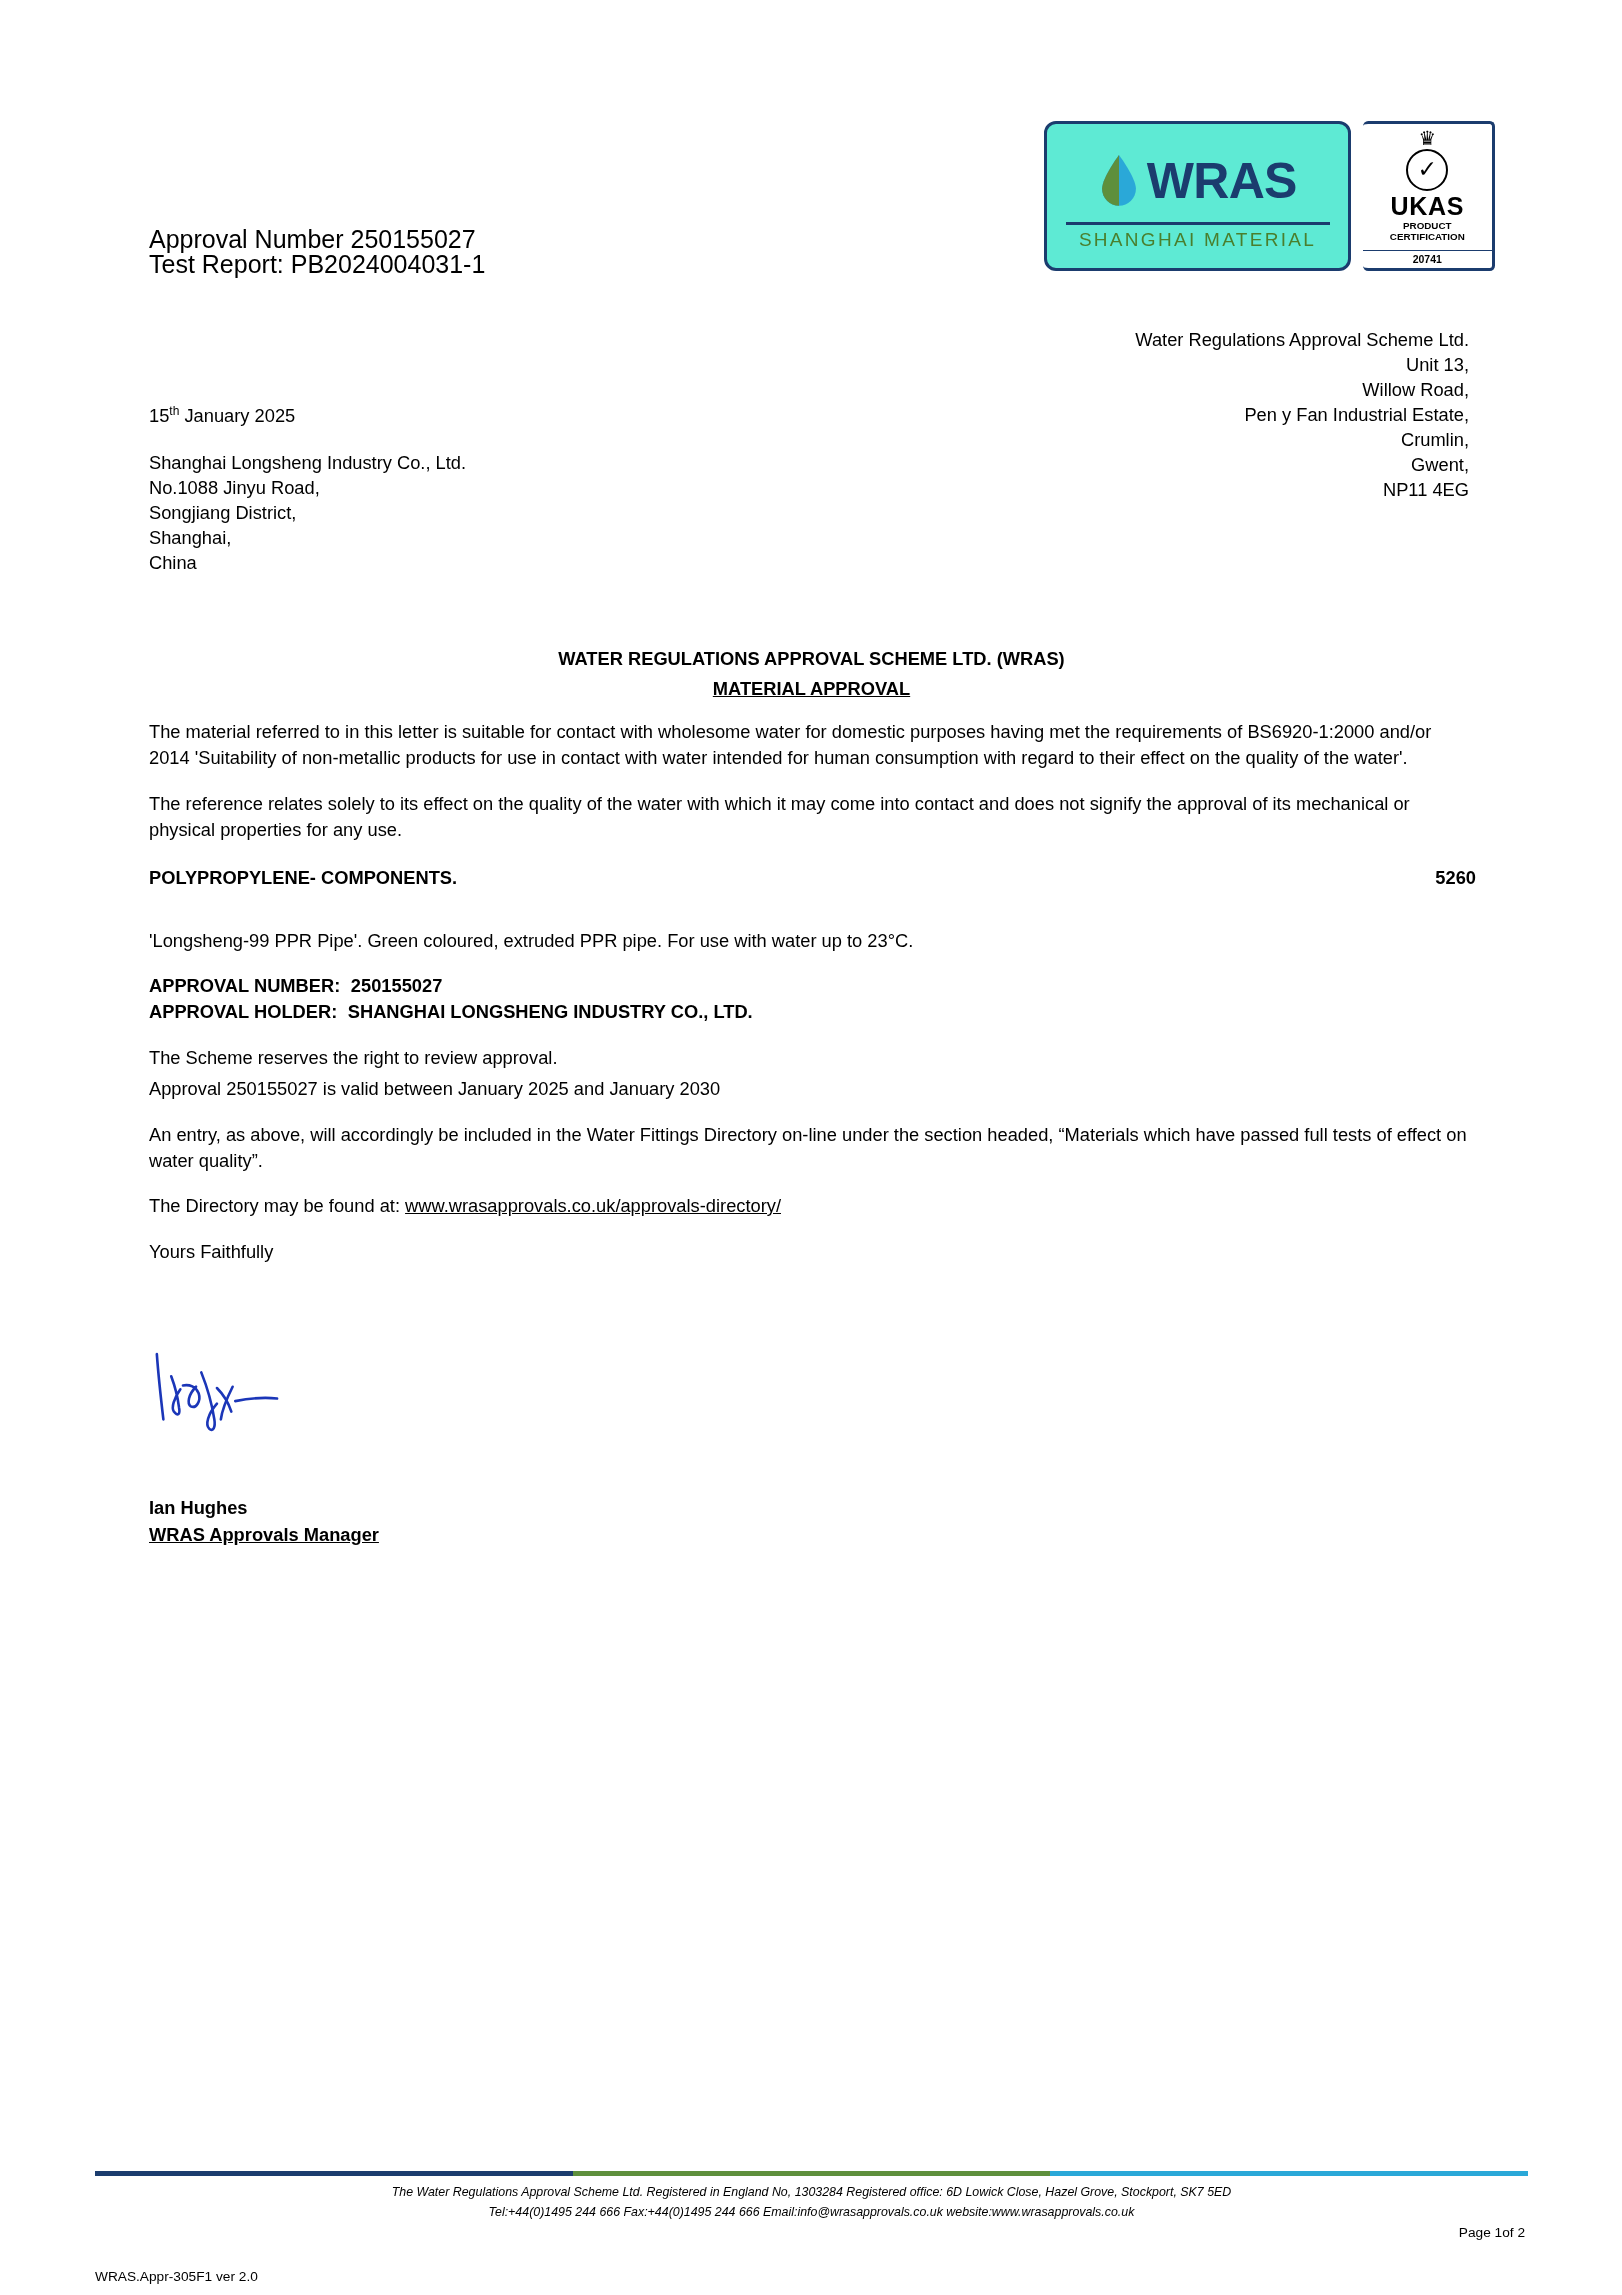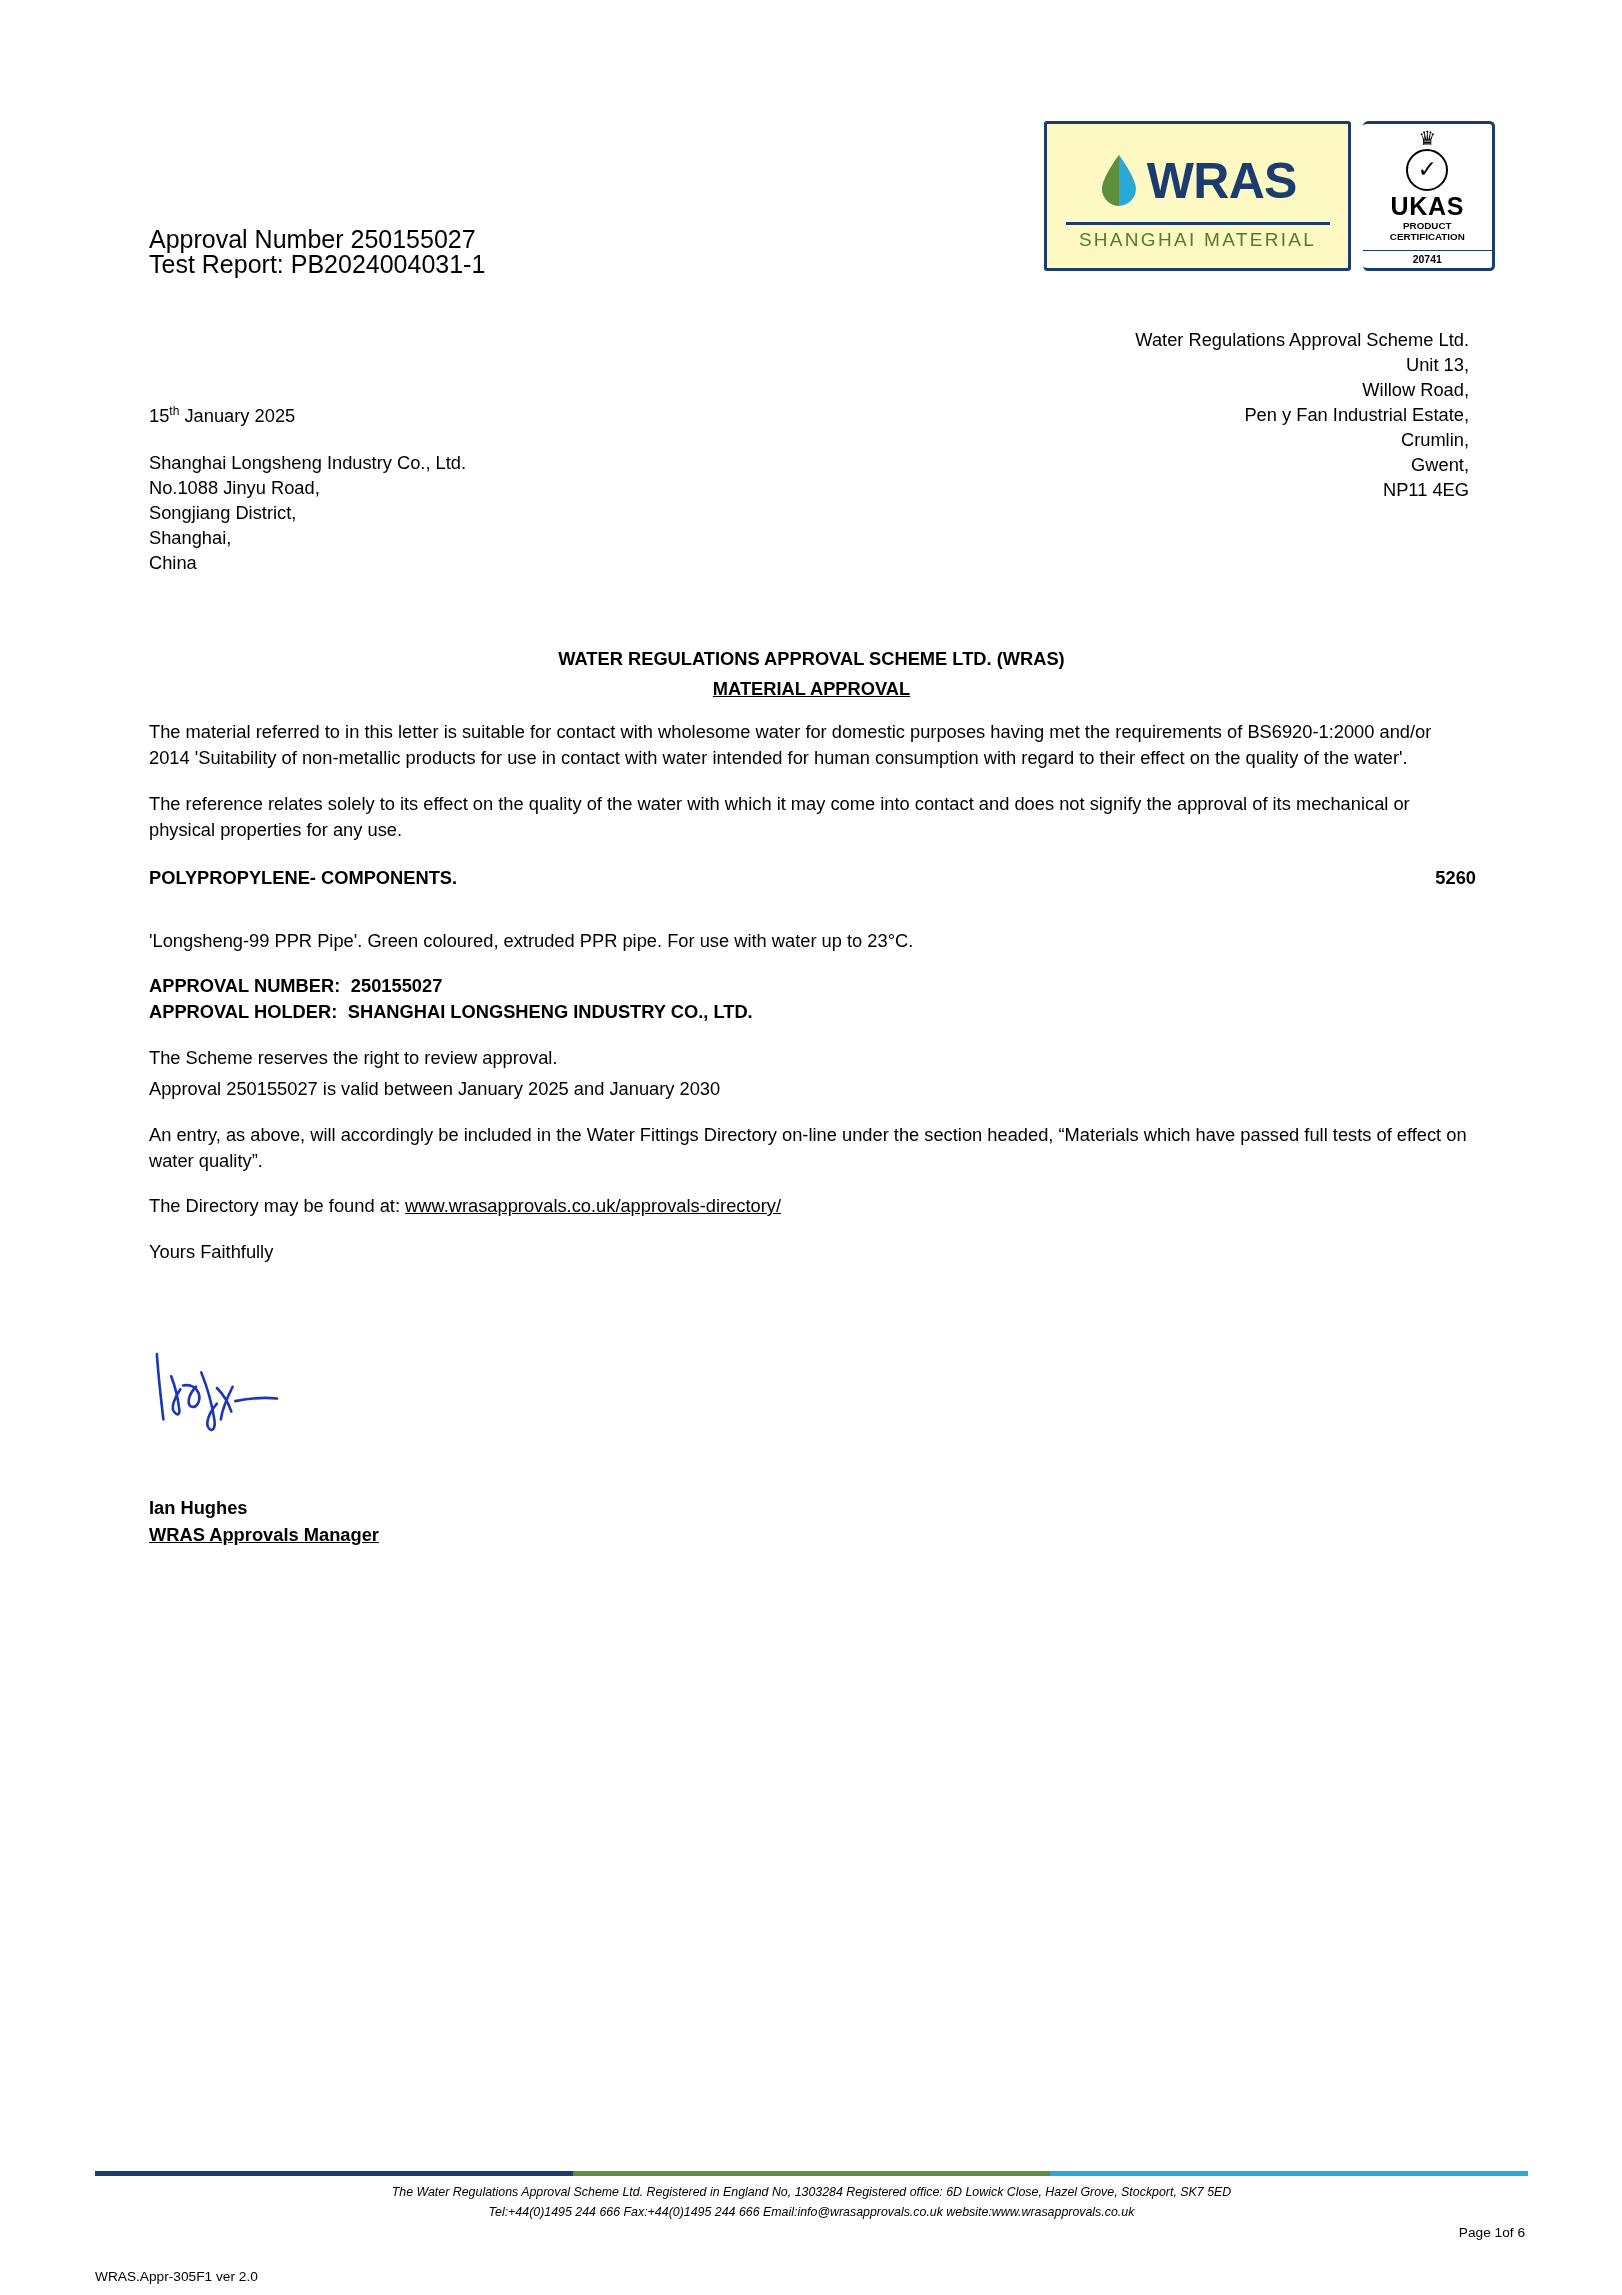--- a/index.html
+++ b/index.html
@@ -27,22 +27,22 @@
     width: 451px;
     height: 150px;
     display: flex;
     align-items: stretch;
   }
   .wras-logo {
     box-sizing: border-box;
     width: 307px;
     height: 150px;
     border: 3.9px solid #1b3c6e;
-    border-radius: 3px;
-    background: #fef9c3;
+    border-radius: 12px;
+    background: #5eead4;
     display: flex;
     flex-direction: column;
     align-items: center;
     justify-content: center;
     padding-top: 3.9px;
   }
   .wras-top {
     display: flex;
     align-items: center;
     justify-content: center;
@@ -383,16 +383,16 @@
     <span class="fr2"></span>
     <span class="fr3"></span>
   </div>
 
   <div class="footer-center">
     <div>The Water Regulations Approval Scheme Ltd. Registered in England No, 1303284 Registered office: 6D Lowick Close, Hazel Grove, Stockport, SK7 5ED</div>
     <div>Tel:+44(0)1495 244 666 Fax:+44(0)1495 244 666 Email:info@wrasapprovals.co.uk website:www.wrasapprovals.co.uk</div>
   </div>
 
   <div class="footer-left">WRAS.Appr-305F1 ver 2.0</div>
-  <div class="footer-right">Page 1of 6</div>
+  <div class="footer-right">Page 1of 2</div>
 
 </div>
 
 
 </body></html>

